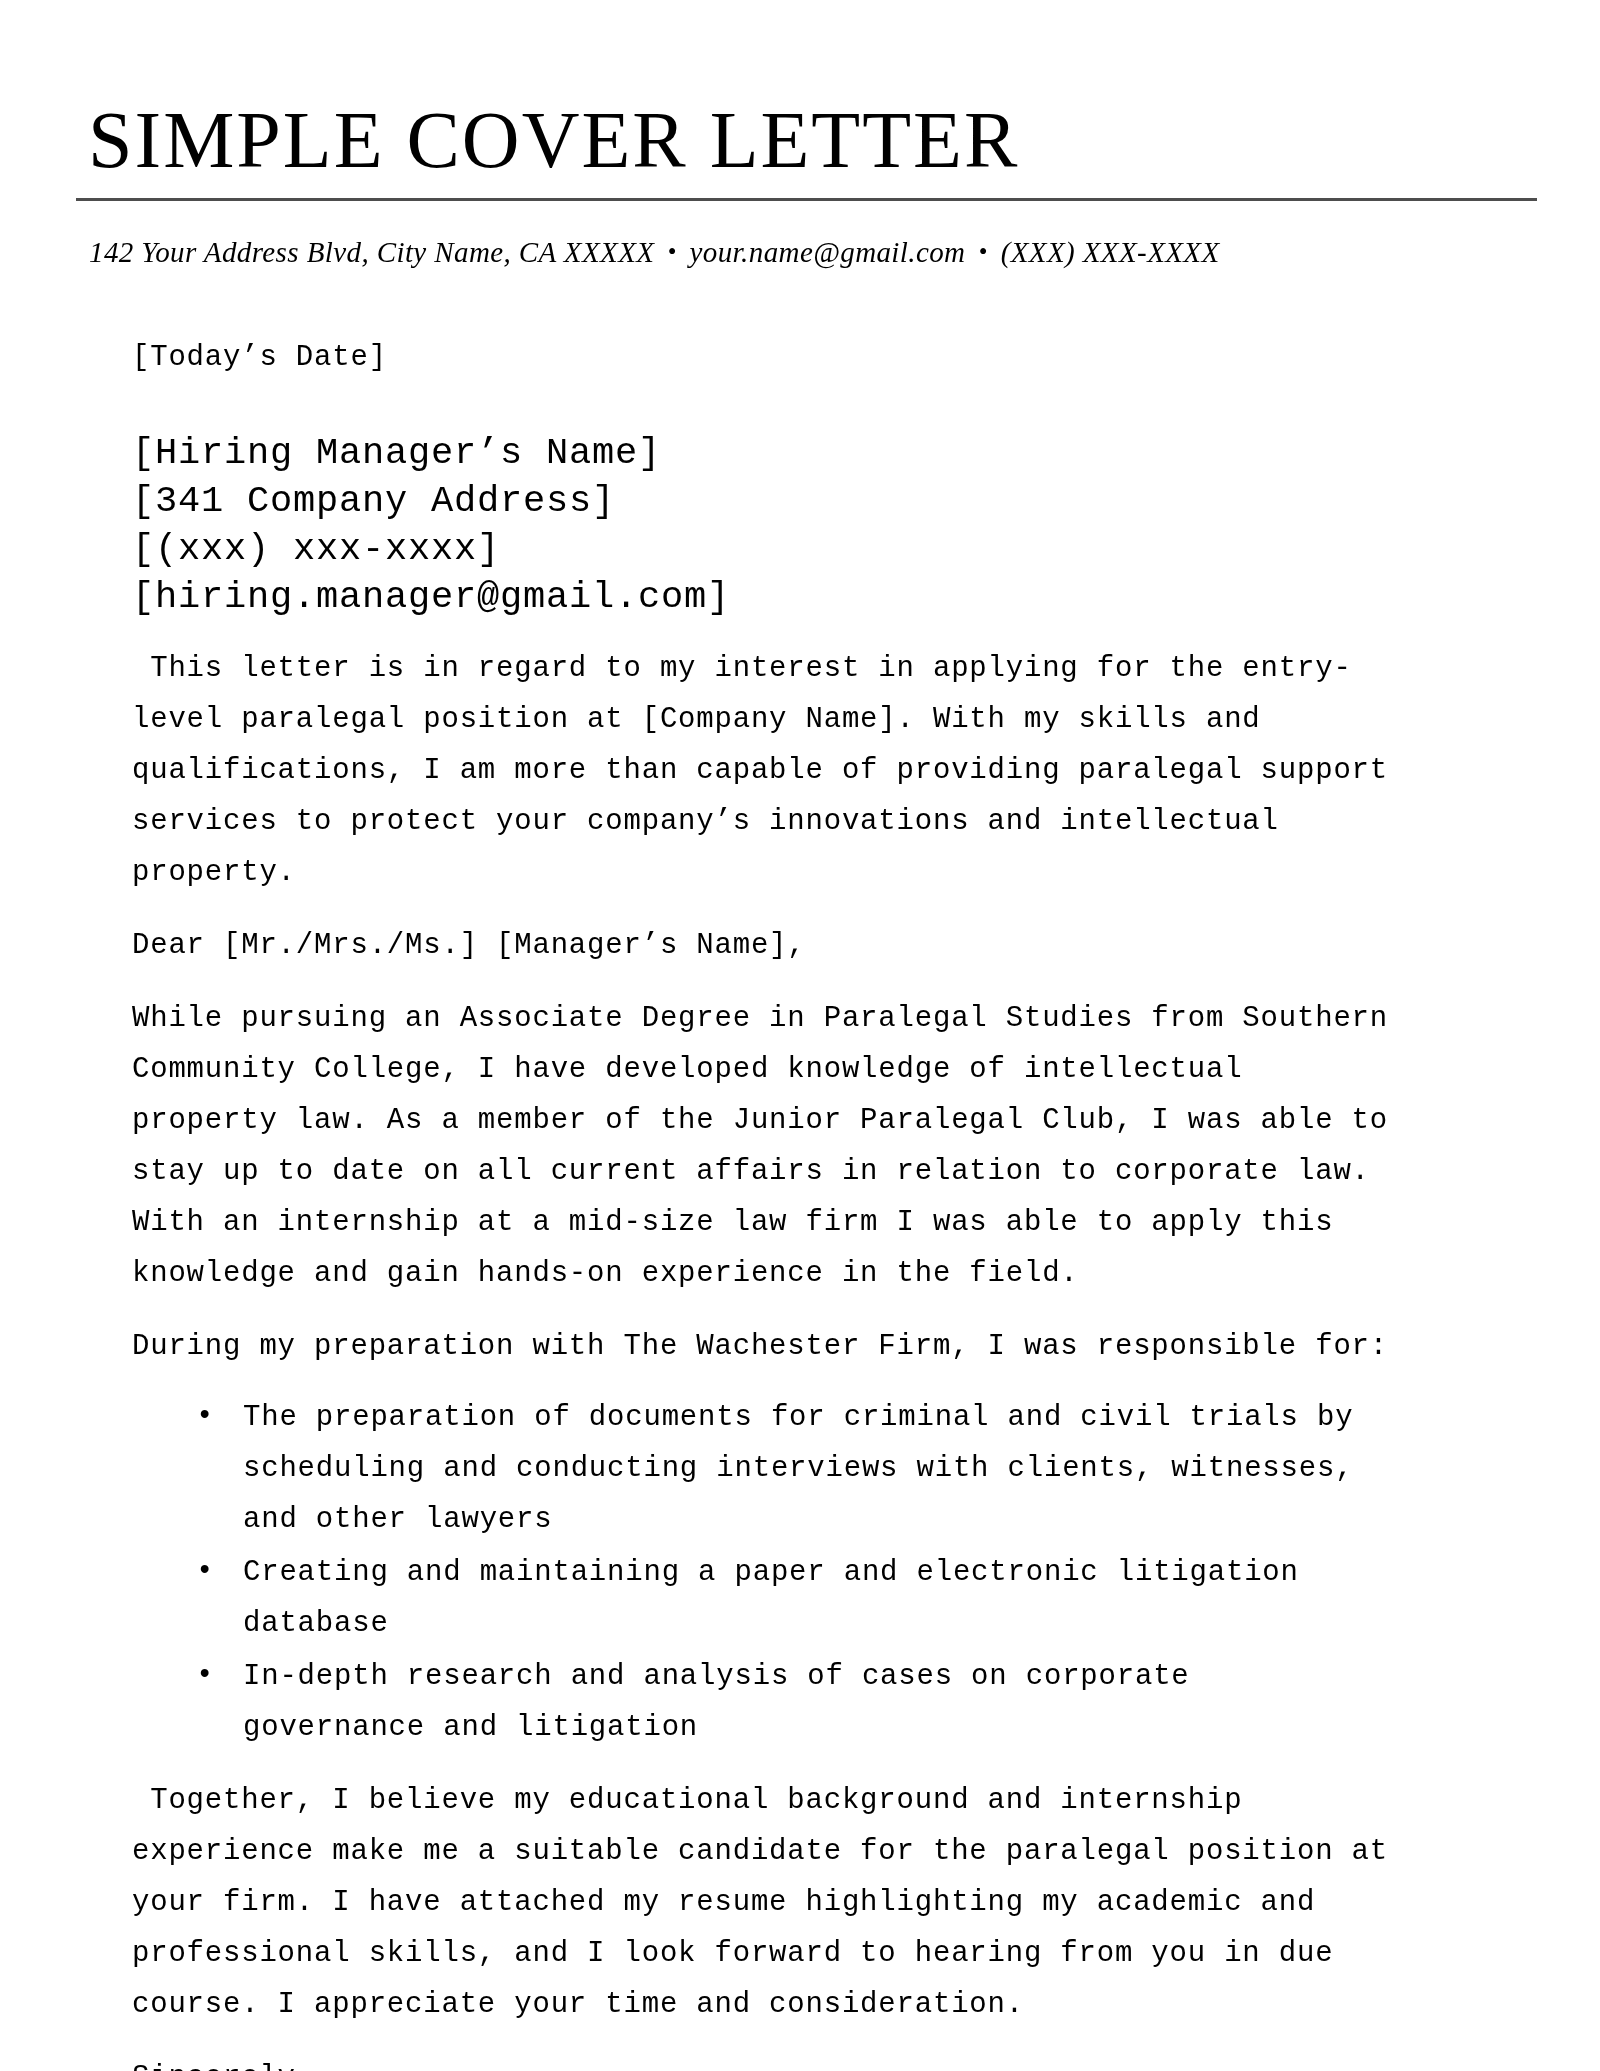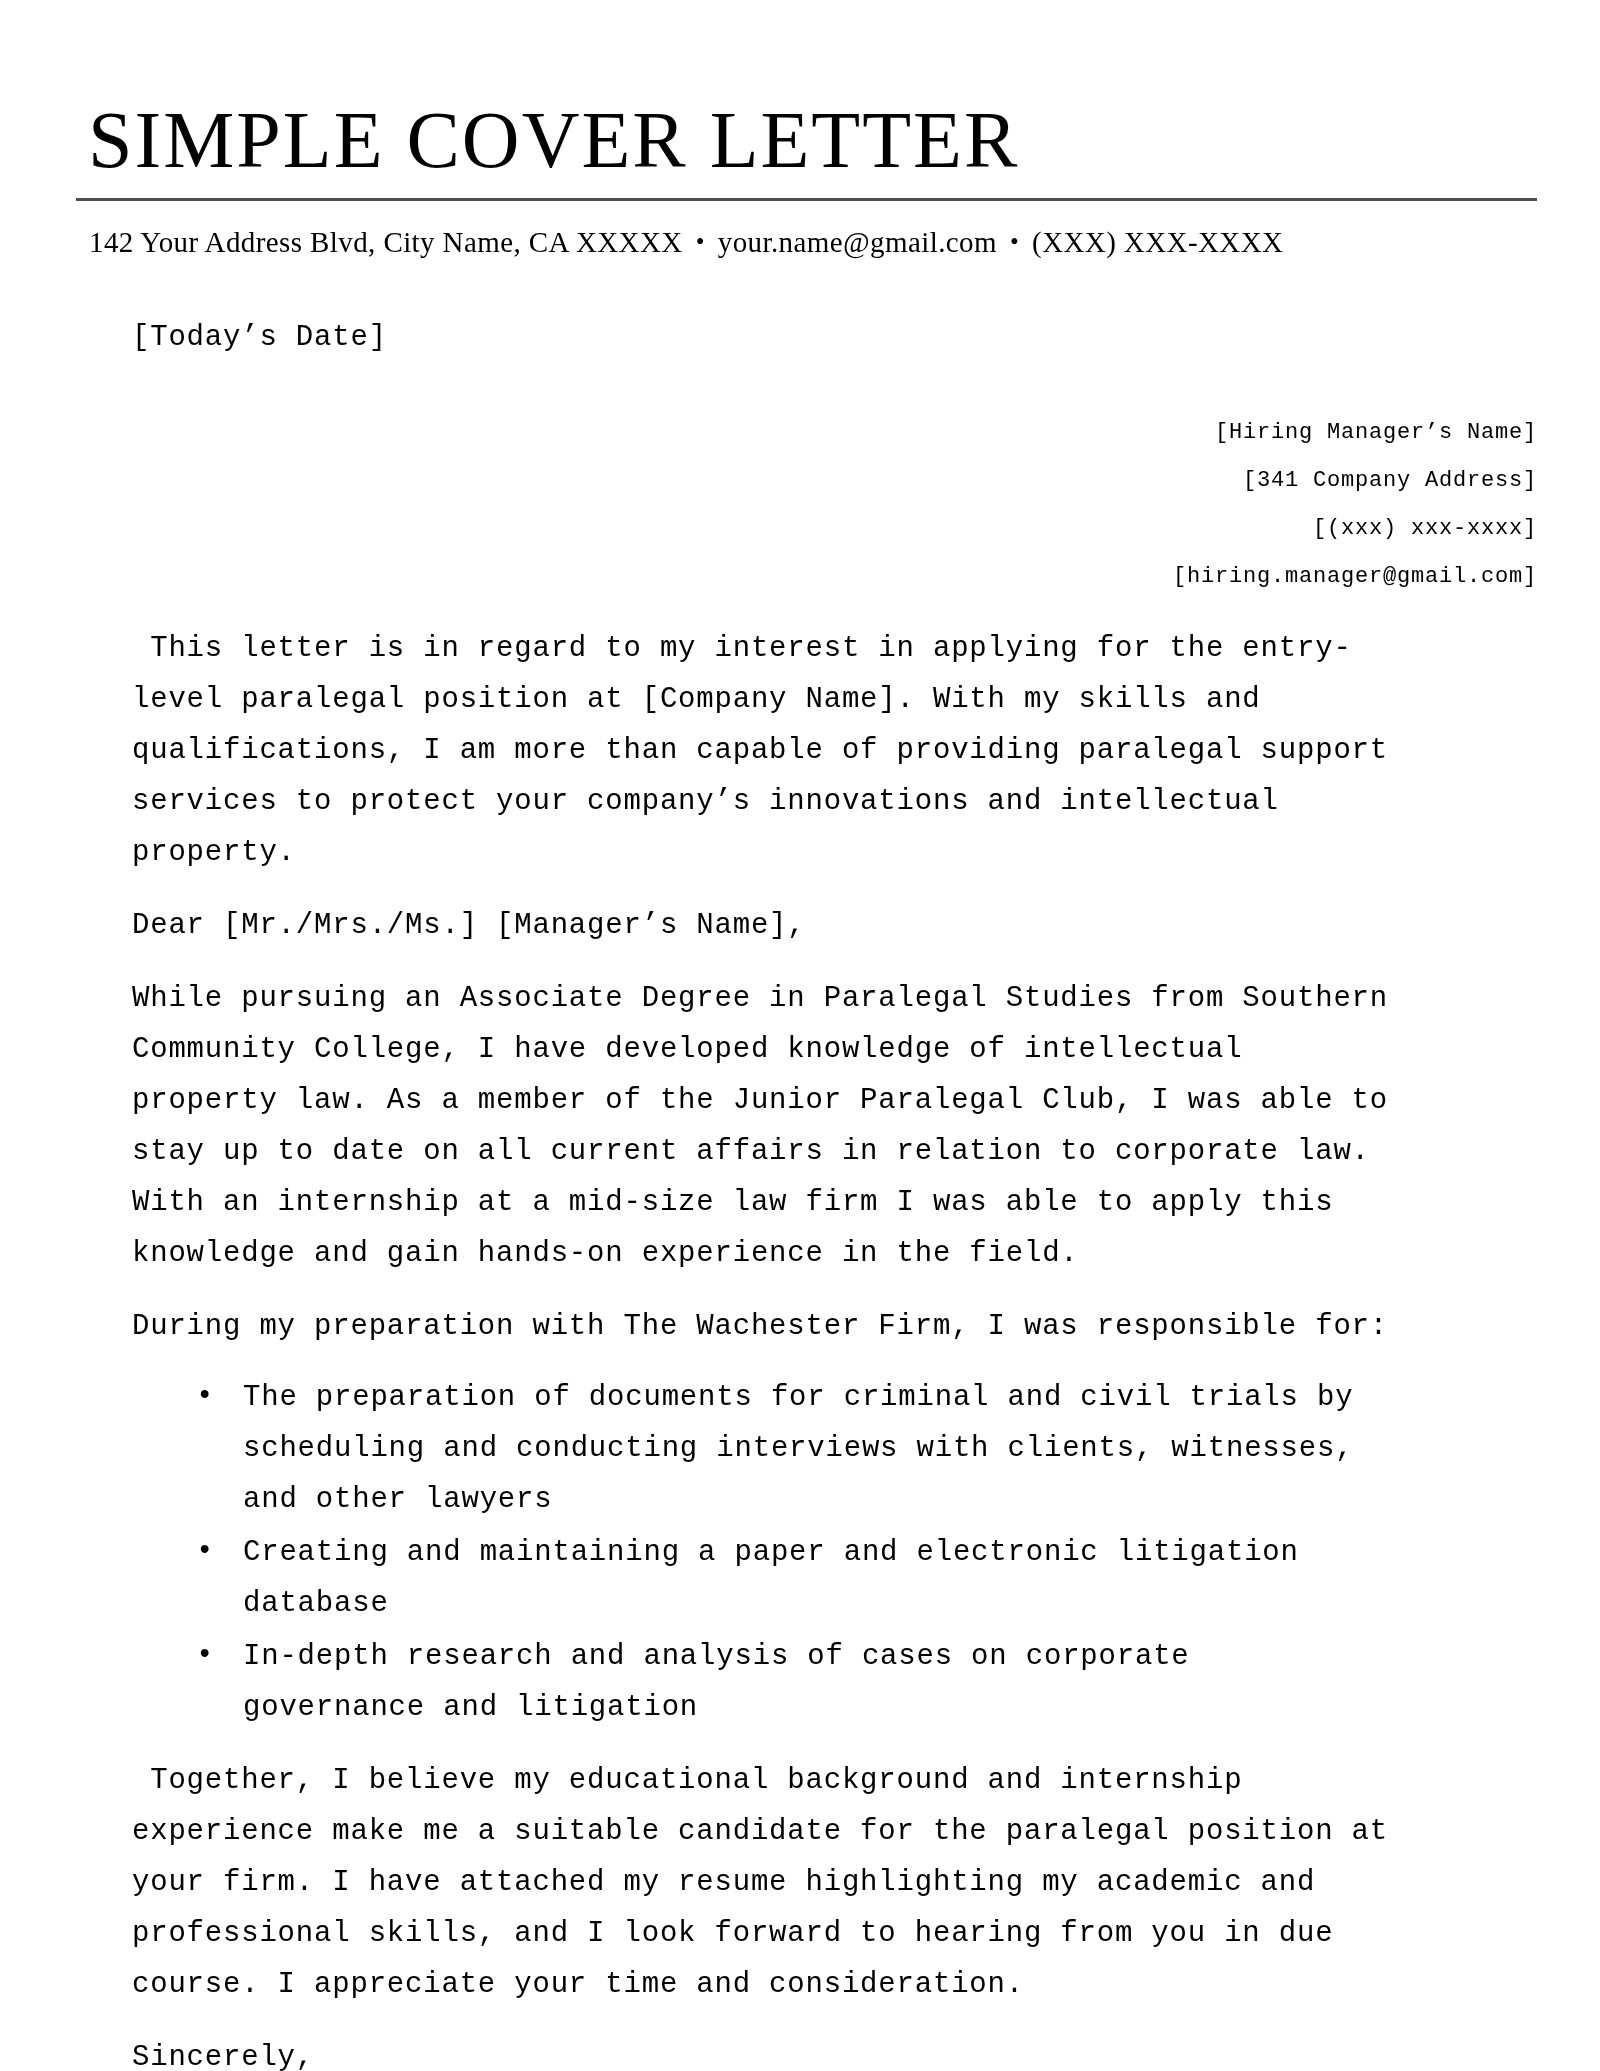--- a/index.html
+++ b/index.html
@@ -30,23 +30,24 @@
   }
   .divider {
     border: 0;
     height: 3px;
     background: #4d4d4d;
     margin: 12px 0 0 0;
   }
   .contact {
     margin: 25px 0 0 13px;
     font-size: 29px;
-    line-height: 32px;
+    line-height: 52px;
     letter-spacing: 0.4px;
     white-space: nowrap;
+    font-style: italic;
   }
   .contact .sep {
     display: inline-block;
     padding: 0 13px;
     font-size: 25px;
     vertical-align: 2px;
   }
   
   .letter {
     margin-left: 56px;
@@ -54,24 +55,23 @@
   }
   .letter p { margin: 0; white-space: pre-wrap; }
   .date {
     margin-top: 56px !important;
     font-size: 29px;
     line-height: 48px;
     letter-spacing: 0.8px;
   }
   .recipient {
     margin-top: 47px;
-    font-size: 22px;
+    font-size: 37px;
     line-height: 48px;
     letter-spacing: 0.8px;
-    text-align: right;
   }
   .salutation {
     margin-top: 96px !important;
   }
   .para {
     margin-top: 22px !important;
     font-size: 29px;
     line-height: 51px;
     letter-spacing: 0.8px;
     max-width: 1260px;

